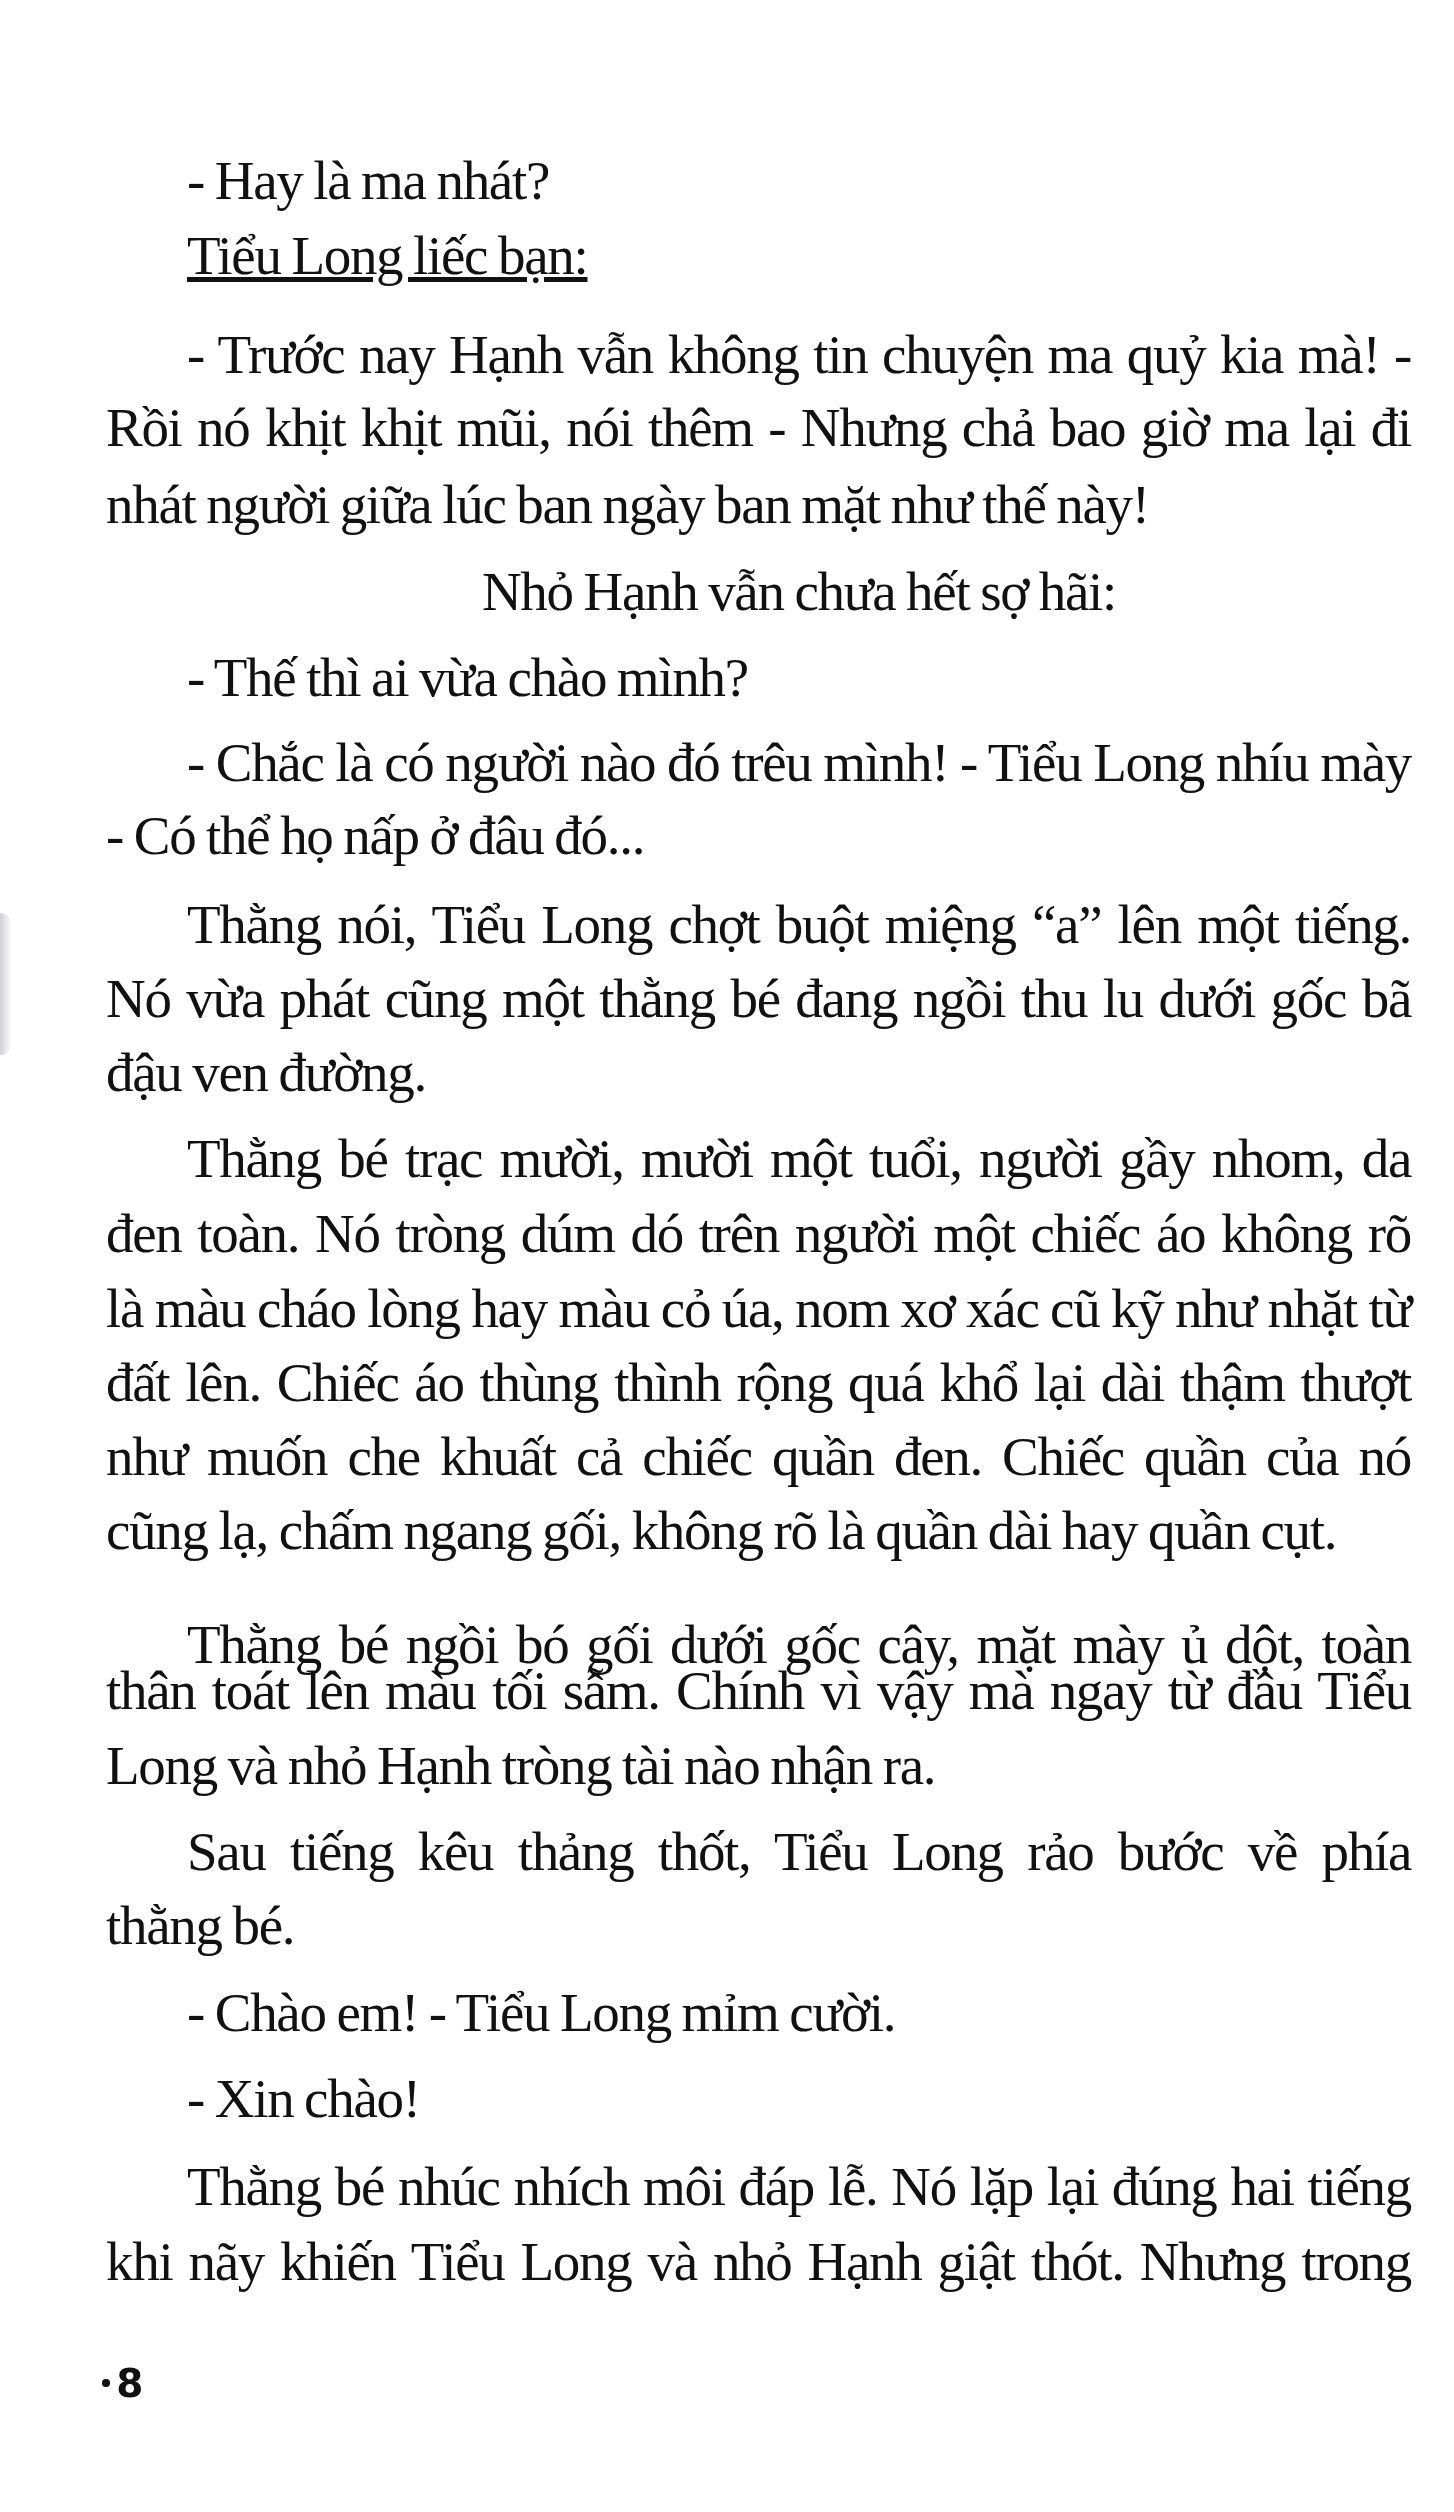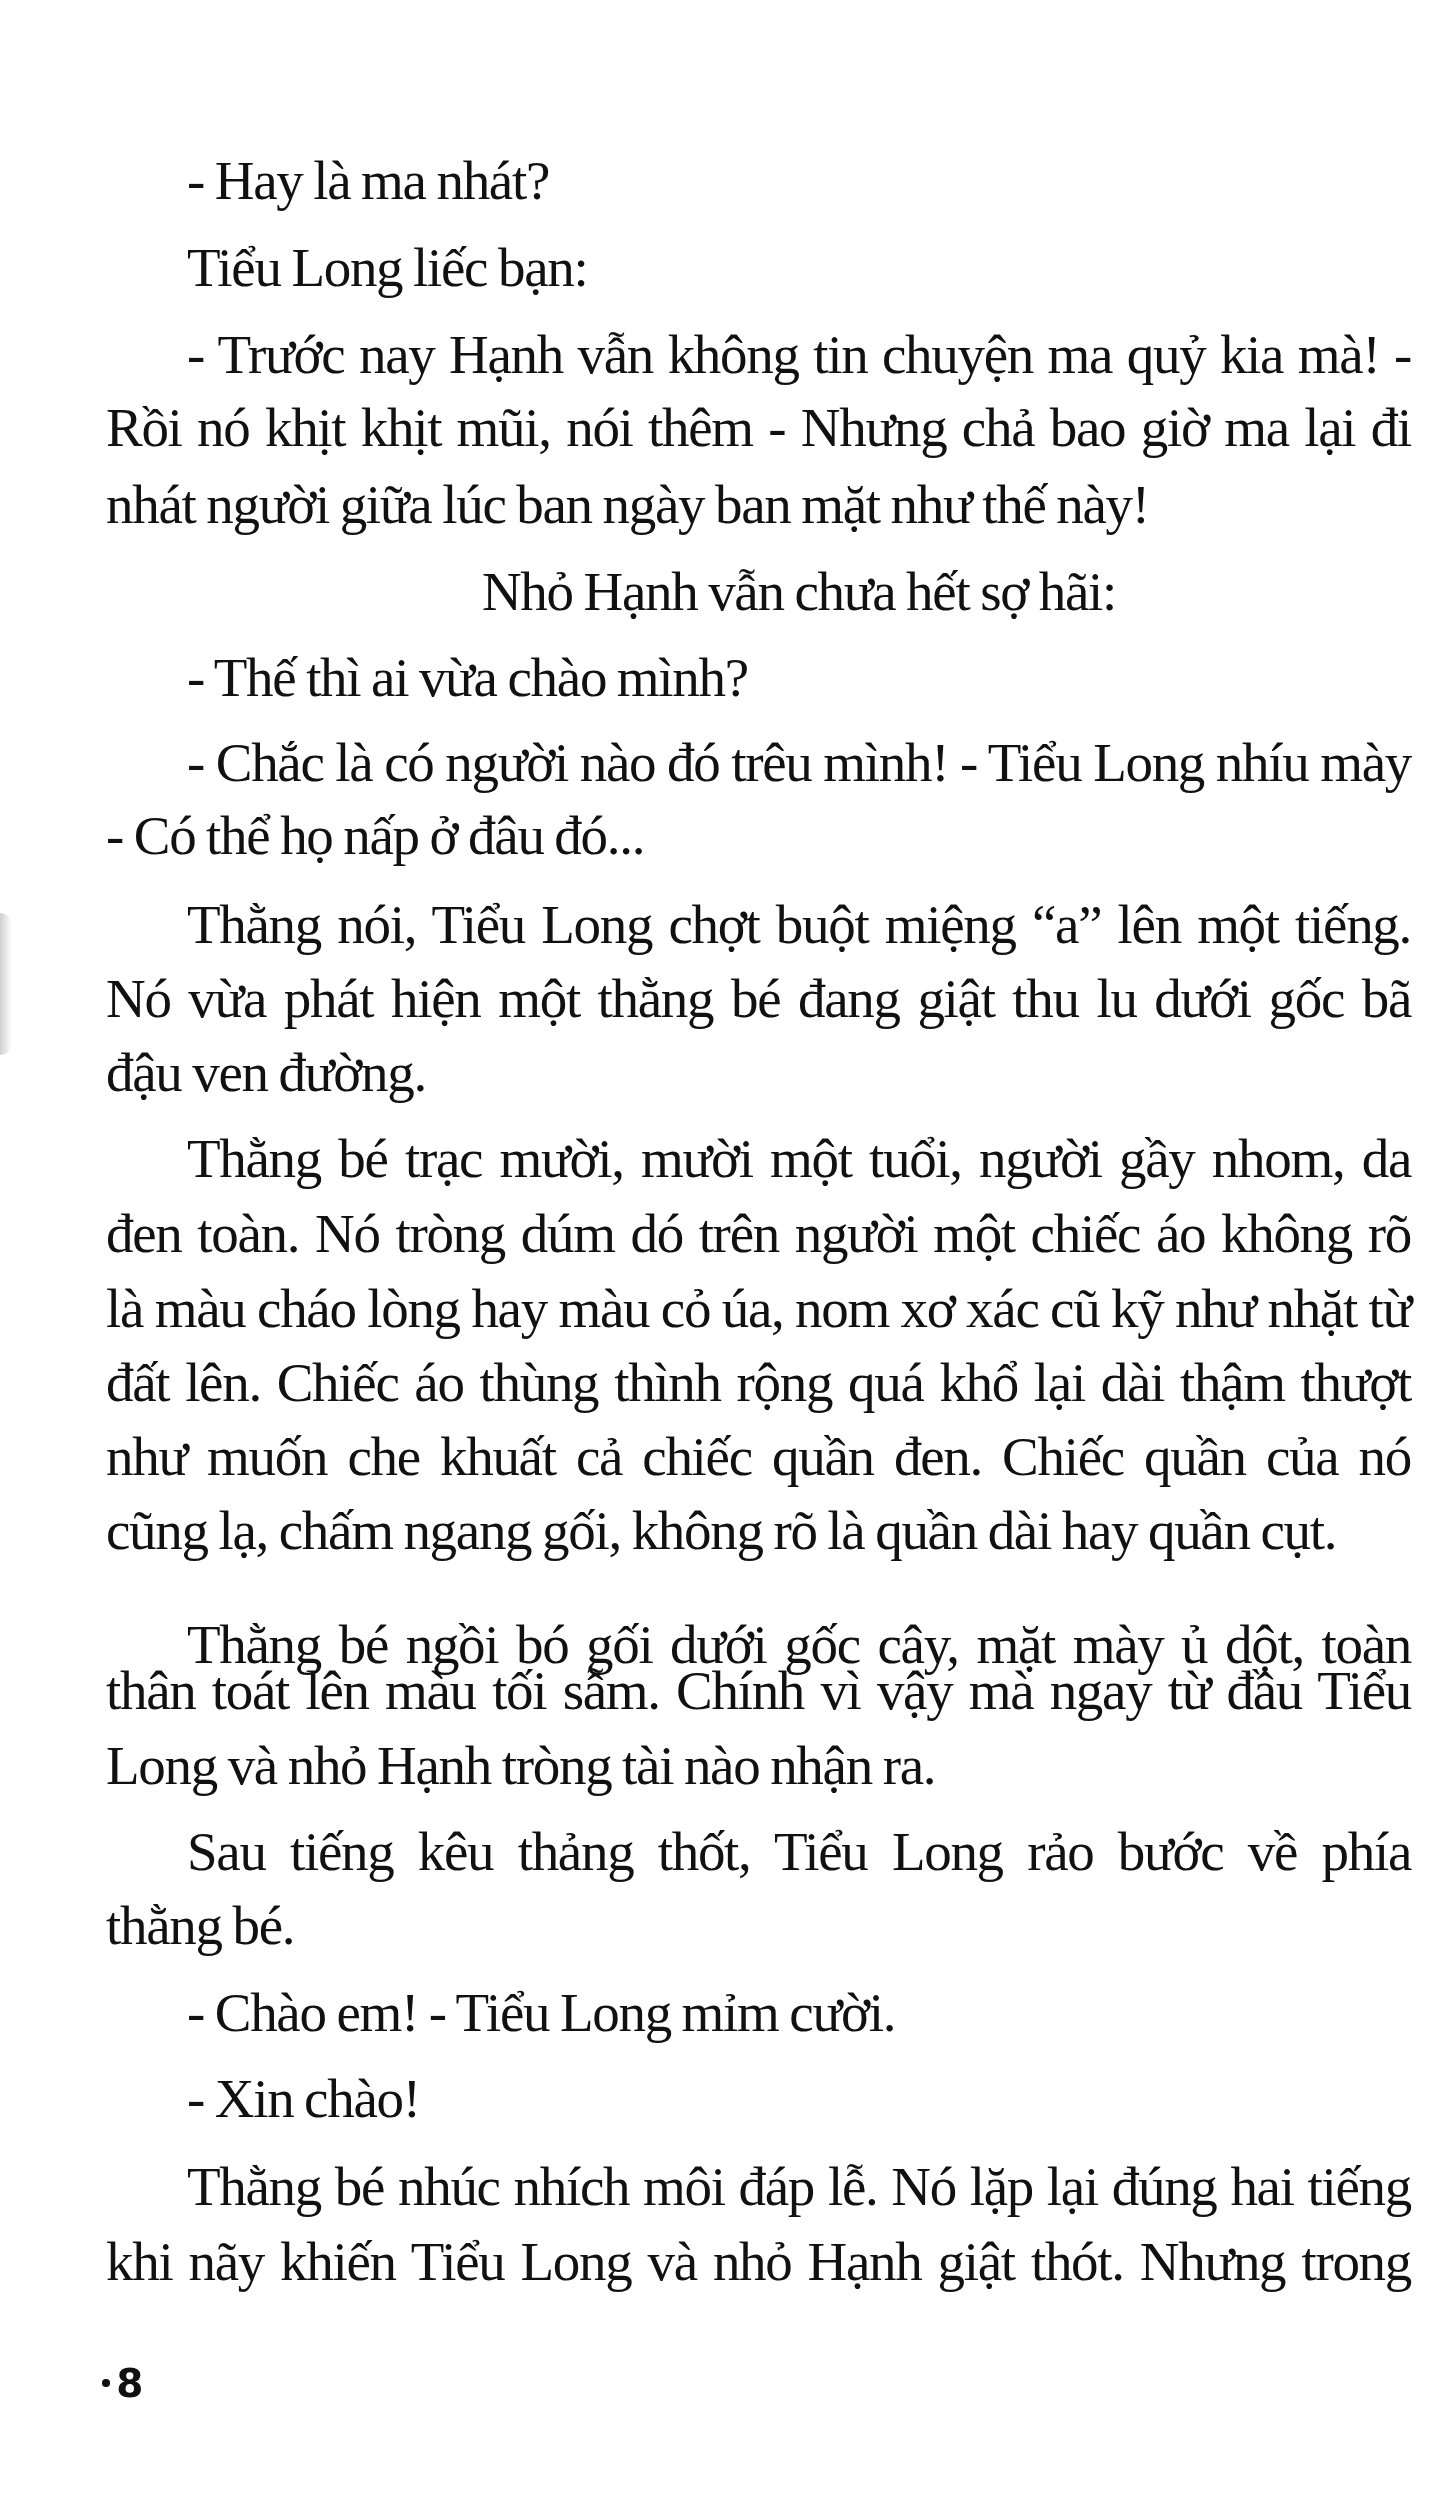--- a/index.html
+++ b/index.html
@@ -34,30 +34,30 @@
     position: relative; top: -3.3px;
   }
 </style>
 </head>
 <body>
 
 <div class="page">
   <div class="edge-shadow"></div>
   <div id="text-body">
       <div class="line indent" style="top: 153px;">- Hay là ma nhát?</div>
-      <div class="line indent" style="top: 240px;">Tiểu Long liếc bạn:</div>
+      <div class="line indent" style="top: 228px; text-decoration: underline;">Tiểu Long liếc bạn:</div>
       <div class="line indent just" style="top: 327px;">- Trước nay Hạnh vẫn không tin chuyện ma quỷ kia mà! -</div>
       <div class="line just" style="top: 400px;">Rồi nó khịt khịt mũi, nói thêm - Nhưng chả bao giờ ma lại đi</div>
       <div class="line" style="top: 477px;">nhát người giữa lúc ban ngày ban mặt như thế này!</div>
       <div class="line indent" style="top: 564px; text-align: center;">Nhỏ Hạnh vẫn chưa hết sợ hãi:</div>
       <div class="line indent" style="top: 650px;">- Thế thì ai vừa chào mình?</div>
       <div class="line indent just" style="top: 735px;">- Chắc là có người nào đó trêu mình! - Tiểu Long nhíu mày</div>
       <div class="line" style="top: 808px;">- Có thể họ nấp ở đâu đó...</div>
       <div class="line indent just" style="top: 897px;">Thằng nói, Tiểu Long chợt buột miệng “a” lên một tiếng.</div>
-      <div class="line just" style="top: 971px;">Nó vừa phát hiện một thằng bé đang giật thu lu dưới gốc bã</div>
+      <div class="line just" style="top: 971px;">Nó vừa phát cũng một thằng bé đang ngồi thu lu dưới gốc bã</div>
       <div class="line" style="top: 1045px;">đậu ven đường.</div>
       <div class="line indent just" style="top: 1131px;">Thằng bé trạc mười, mười một tuổi, người gầy nhom, da</div>
       <div class="line just" style="top: 1206px;">đen toàn. Nó tròng dúm dó trên người một chiếc áo không rõ</div>
       <div class="line just" style="top: 1281px;">là màu cháo lòng hay màu cỏ úa, nom xơ xác cũ kỹ như nhặt từ</div>
       <div class="line just" style="top: 1355px;">đất lên. Chiếc áo thùng thình rộng quá khổ lại dài thậm thượt</div>
       <div class="line just" style="top: 1429px;">như muốn che khuất cả chiếc quần đen. Chiếc quần của nó</div>
       <div class="line" style="top: 1503px;">cũng lạ, chấm ngang gối, không rõ là quần dài hay quần cụt.</div>
       <div class="line indent just" style="top: 1589px; margin-top: 28px;">Thằng bé ngồi bó gối dưới gốc cây, mặt mày ủ dột, toàn</div>
       <div class="line just" style="top: 1663px;">thân toát lên màu tối sẫm. Chính vì vậy mà ngay từ đầu Tiểu</div>
       <div class="line" style="top: 1738px;">Long và nhỏ Hạnh tròng tài nào nhận ra.</div>

